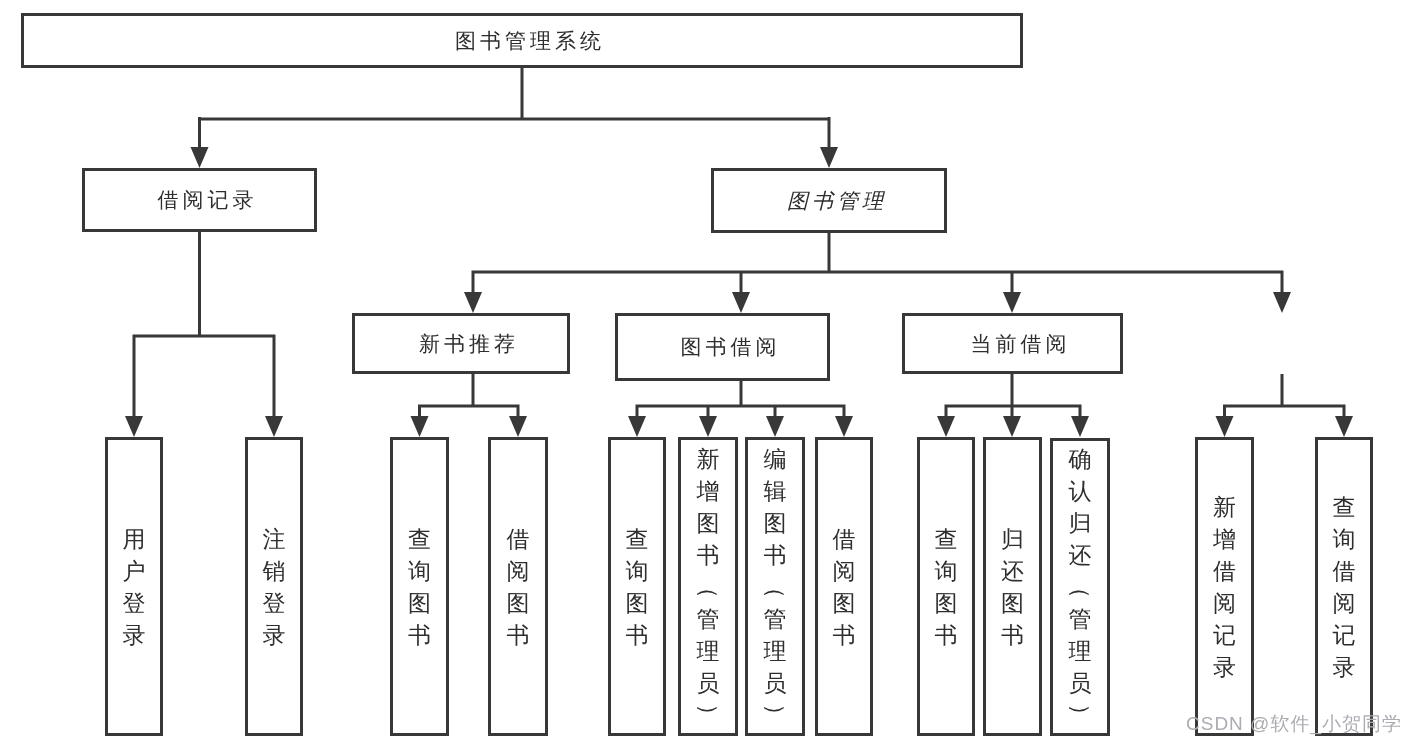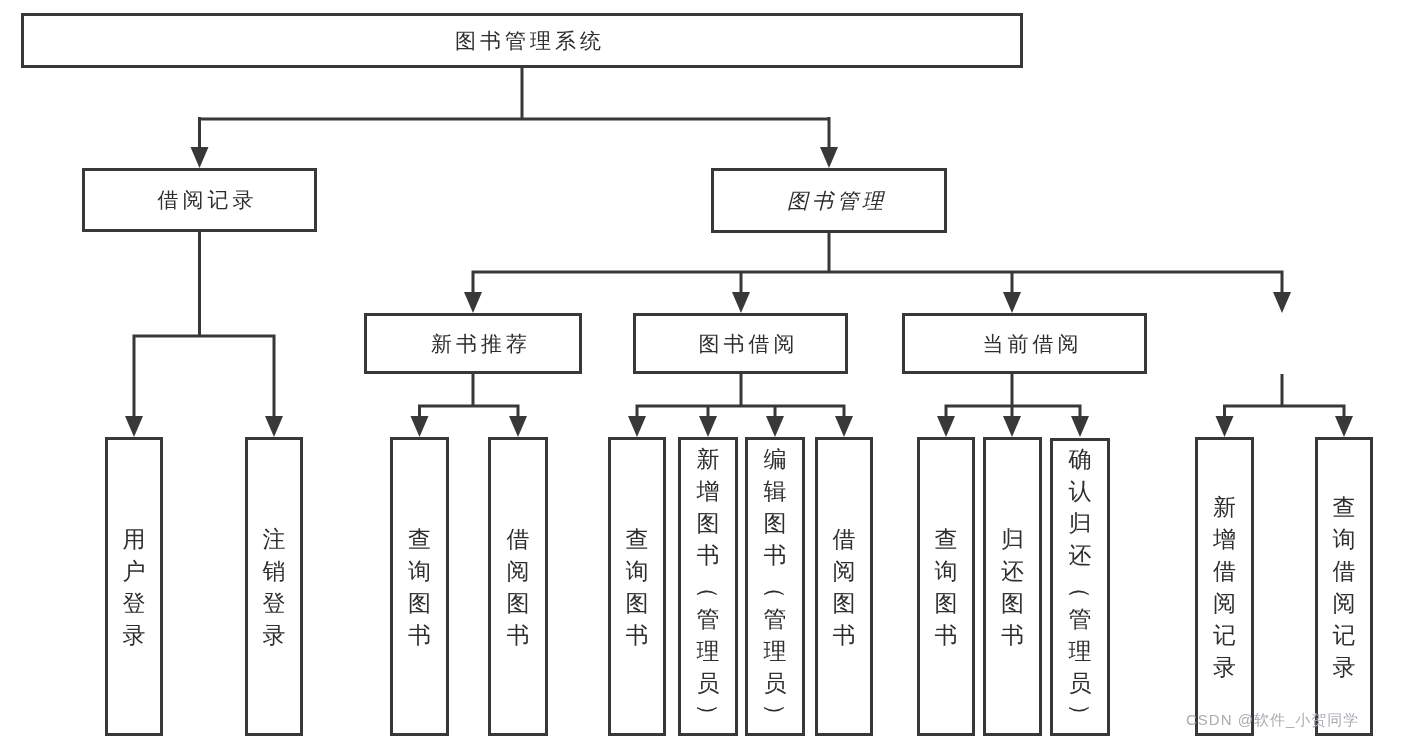--- a/index.html
+++ b/index.html
@@ -62,21 +62,21 @@
     display: block;
     text-align: center;
   }
   .box.v span.rot {
     transform: rotate(90deg);
   }
   .watermark {
     position: absolute;
     left: 1186px;
     top: 711px;
-    font-size: 15px;
+    font-size: 19px;
     color: var(--wm);
     white-space: nowrap;
     letter-spacing: 1px;
   }
 </style>
 </head>
 <body>
 
 <div class="canvas">
 
@@ -135,23 +135,23 @@
       M1080 437 L1071 416 L1089 416 Z
       M1224.5 437 L1215.5 416 L1233.5 416 Z
       M1344 437 L1335 416 L1353 416 Z"></path>
   </svg>
 
   <div class="box h" style="left:21px; top:13px; width:1002px; height:55px;">图书管理系统</div>
 
   <div class="box h" style="left:82px; top:168px; width:235px; height:64px;">借阅记录</div>
   <div class="box h" style="left:711px; top:168px; width:236px; height:65px;font-style:italic;">图书管理</div>
 
-  <div class="box h" style="left:364px; top:313px; width:218px; height:61px;">新书推荐</div>
-  <div class="box h" style="left:633px; top:313px; width:215px; height:61px;">图书借阅</div>
-  <div class="box h" style="left:902px; top:313px; width:245px; height:61px;">当前借阅</div>
+  <div class="box h" style="left:352px; top:313px; width:218px; height:61px;">新书推荐</div>
+  <div class="box h" style="left:615px; top:313px; width:215px; height:68px;">图书借阅</div>
+  <div class="box h" style="left:902px; top:313px; width:221px; height:61px;">当前借阅</div>
 
   <div class="box v" style="left:105px; top:437px; width:58px; height:299px;">
       <span>用</span>
       <span>户</span>
       <span>登</span>
       <span>录</span>
     </div>
   <div class="box v" style="left:245px; top:437px; width:58px; height:299px;">
       <span>注</span>
       <span>销</span>

